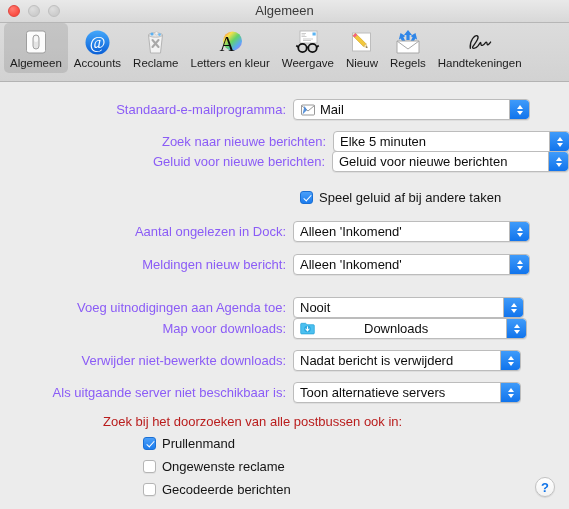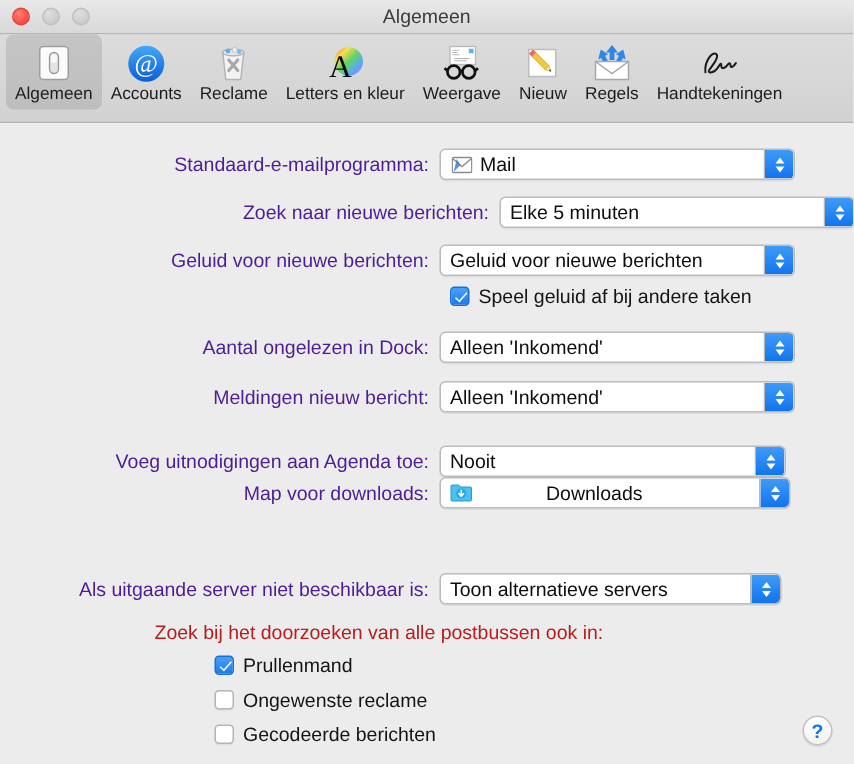--- a/index.html
+++ b/index.html
@@ -118,21 +118,21 @@
     height: 27px;
     display: flex;
     align-items: center;
   }
   .rowlabel {
     width: 293px;
     text-align: right;
     padding-right: 7px;
     box-sizing: border-box;
     font-size: 13px;
-    color: #4c1d95;
+    color: #8b5cf6;
     white-space: nowrap;
   }
 
   
   .popup {
     position: relative;
     height: 21px;
     background: #ffffff;
     border: 1px solid #bcbcbc;
     border-radius: 4px;
@@ -418,21 +418,21 @@
       <div class="rowlabel">Zoek naar nieuwe berichten:</div>
       <div class="popup" style="width:237px;">
         <span class="ptext">Elke 5 minuten</span>
         <span class="stepper">
           <i class="chev up"></i>
           <i class="chev down"></i>
         </span>
       </div>
     </div>
 
-    <div class="row" style="top:78px;">
+    <div class="row" style="top:66px;justify-content:flex-end;">
       <div class="rowlabel">Geluid voor nieuwe berichten:</div>
       <div class="popup" style="width:237px;">
         <span class="ptext">Geluid voor nieuwe berichten</span>
         <span class="stepper">
           <i class="chev up"></i>
           <i class="chev down"></i>
         </span>
       </div>
     </div>
 
@@ -485,20 +485,30 @@
           </svg>
         </span>
         <span class="ptext">Downloads</span>
         <span class="stepper">
           <i class="chev up"></i>
           <i class="chev down"></i>
         </span>
       </div>
     </div>
 
+    <div class="row" style="top:265px;">
+      <div class="rowlabel">Verwijder niet-bewerkte downloads:</div>
+      <div class="popup" style="width:228px;">
+        <span class="ptext">Nadat bericht is verwijderd</span>
+        <span class="stepper">
+          <i class="chev up"></i>
+          <i class="chev down"></i>
+        </span>
+      </div>
+    </div>
 
     <div class="row" style="top:297px;">
       <div class="rowlabel">Als uitgaande server niet beschikbaar is:</div>
       <div class="popup" style="width:228px;">
         <span class="ptext">Toon alternatieve servers</span>
         <span class="stepper">
           <i class="chev up"></i>
           <i class="chev down"></i>
         </span>
       </div>

